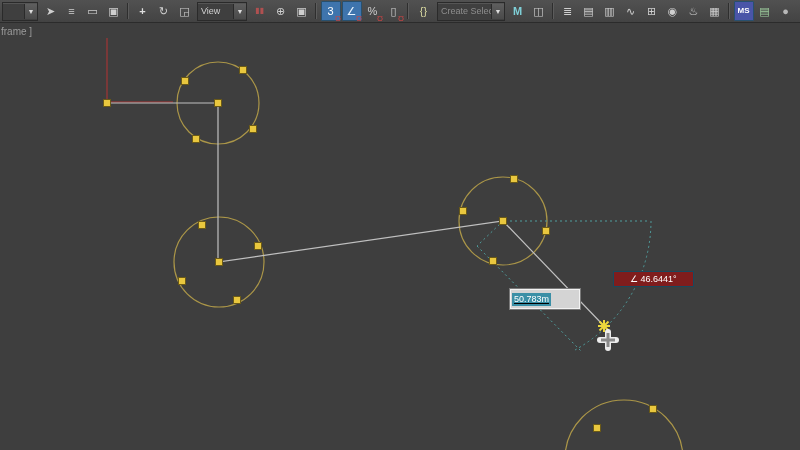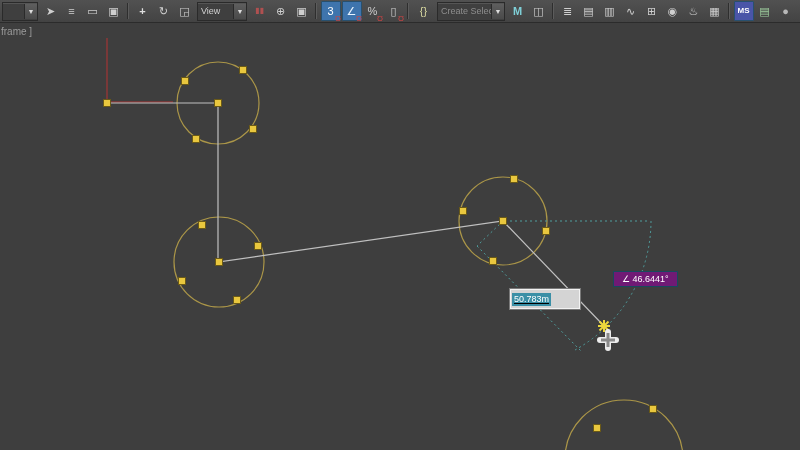--- a/index.html
+++ b/index.html
@@ -35,22 +35,22 @@
   #viewport-canvas{position:absolute;left:0;top:22px;}
   #viewport-label{position:absolute;left:1px;top:26px;font-size:10px;color:#9a9a9a;}
 
   
   #distance-box{position:absolute;left:510px;top:289px;width:66px;height:18px;
         background:#d4d4d4;border:1px solid #f2f2f2;box-shadow:0 0 0 1px #7a7a7a;
         display:flex;align-items:center;padding:0 1px;text-decoration:underline;}
   #distance-box .sel{background:#3a8fa6;color:#fff;font-size:9px;line-height:1;
         padding:2px 2px;white-space:nowrap;}
   #angle-tip{position:absolute;left:613px;top:271px;height:14px;
-        background:#701a75;border:1px solid #18495e;color:#fff;font-size:9px;
-        line-height:14px;padding:0 8px;white-space:nowrap;}
+        background:#7f1d1d;border:1px solid #18495e;color:#fff;font-size:9px;
+        line-height:14px;padding:0 16px;white-space:nowrap;}
 </style>
 </head>
 <body>
 
 <div id="app">
 
   <div id="toolbar">
       <div class="tcombo" style="width: 34px;">
         <span class="lbl"></span>
         <span class="arrow">▼</span>

